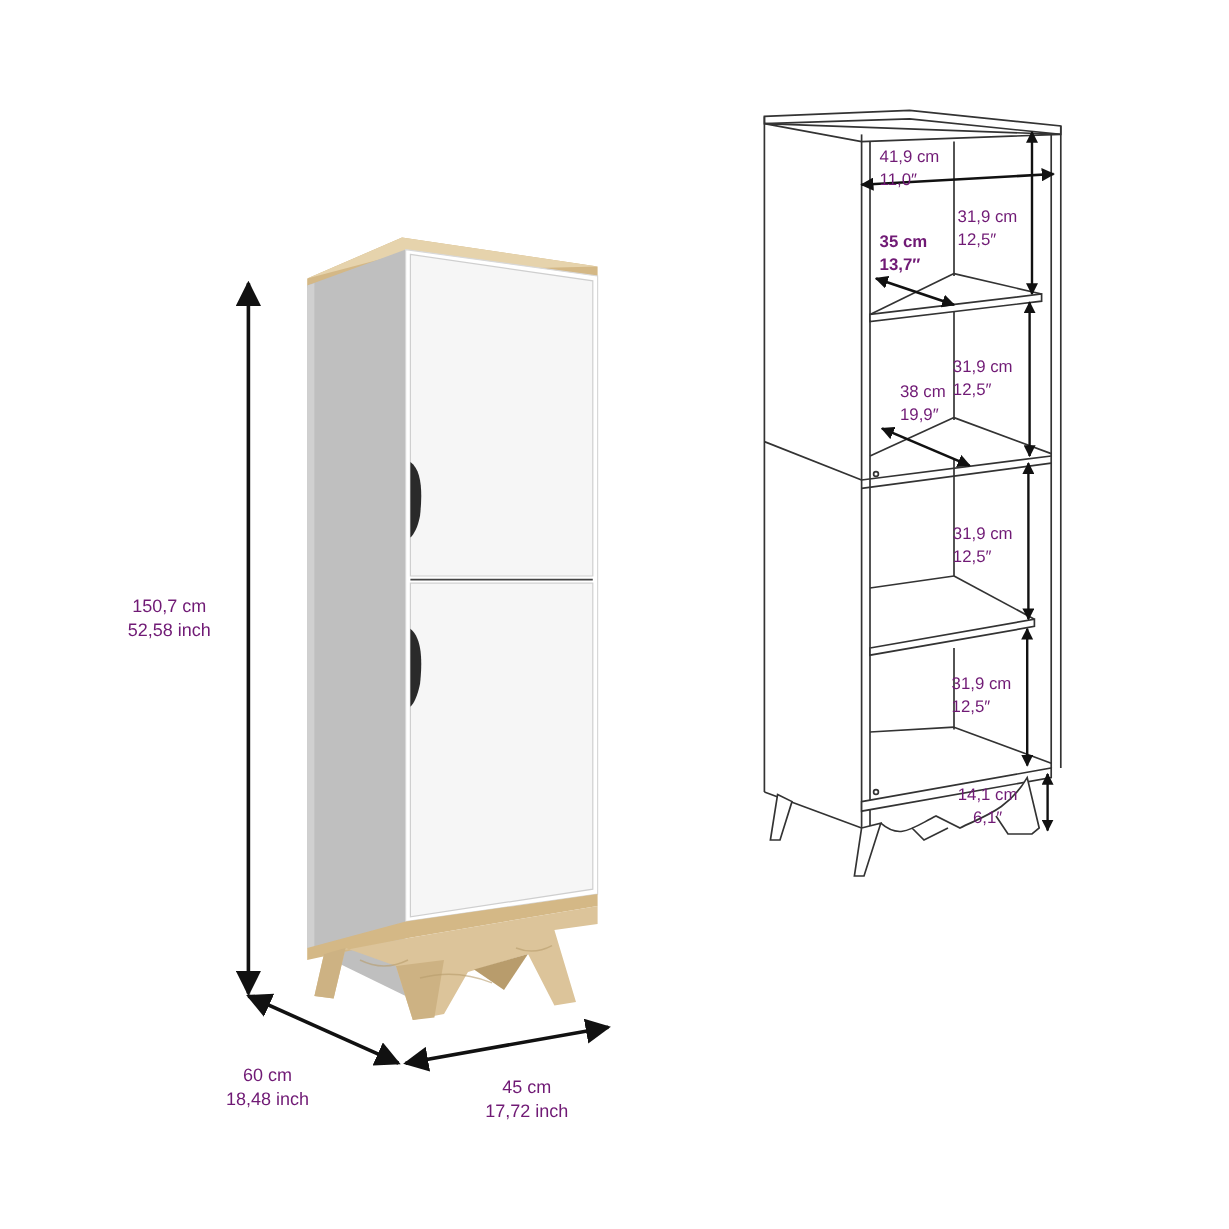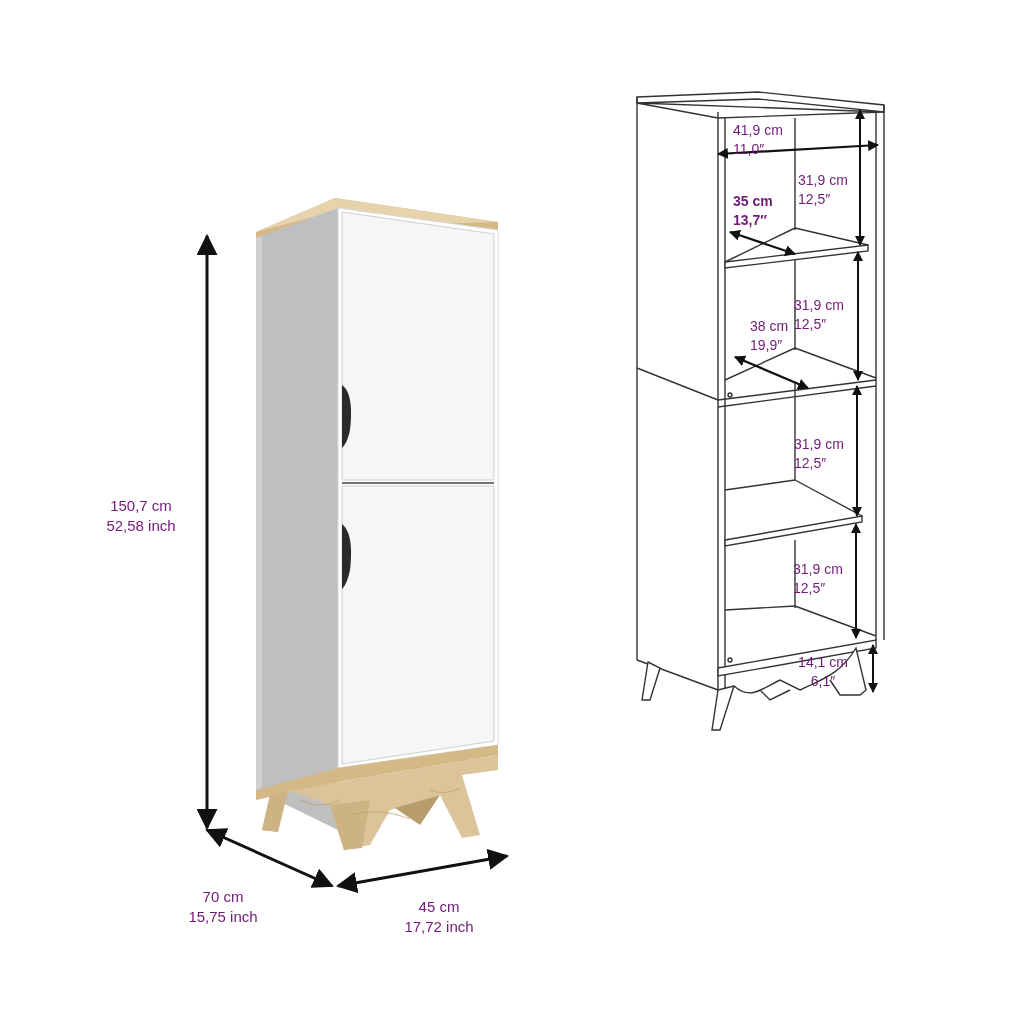--- a/index.html
+++ b/index.html
@@ -108,22 +108,22 @@
   <line x1="857" y1="386" x2="857" y2="516" stroke="#111" stroke-width="2" marker-end="url(#arrs)" marker-start="url(#arrs)"></line>
   <line x1="856" y1="524" x2="856" y2="638" stroke="#111" stroke-width="2" marker-end="url(#arrs)" marker-start="url(#arrs)"></line>
   <line x1="873" y1="645" x2="873" y2="692" stroke="#111" stroke-width="2" marker-end="url(#arrs)" marker-start="url(#arrs)"></line>
 </svg>
 
 <div class="label right" style="left:90px;top:496px;width:102px;">
   <div>150,7 cm</div>
   <div>52,58 inch</div>
 </div>
 <div class="label center" style="left:158px;top:887px;width:130px;">
-  <div>70 cm</div>
-  <div>15,75 inch</div>
+  <div>60 cm</div>
+  <div>18,48 inch</div>
 </div>
 <div class="label center" style="left:374px;top:897px;width:130px;">
   <div>45 cm</div>
   <div>17,72 inch</div>
 </div>
 
 <div class="label sm" style="left:733px;top:121px;">
   <div>41,9 cm</div>
   <div>11,0″</div>
 </div>

